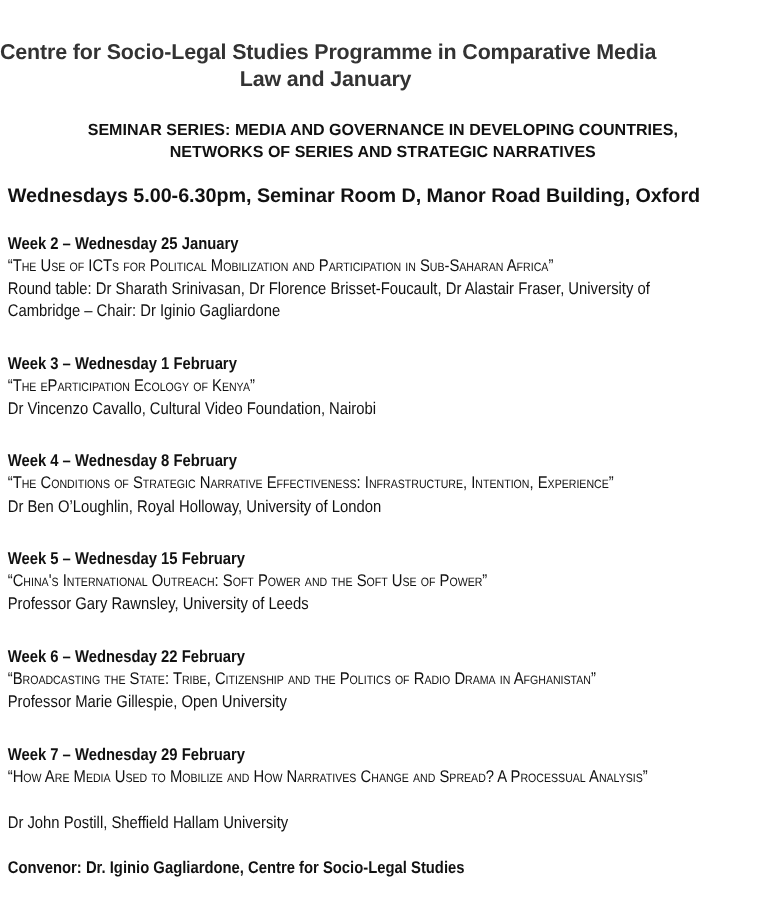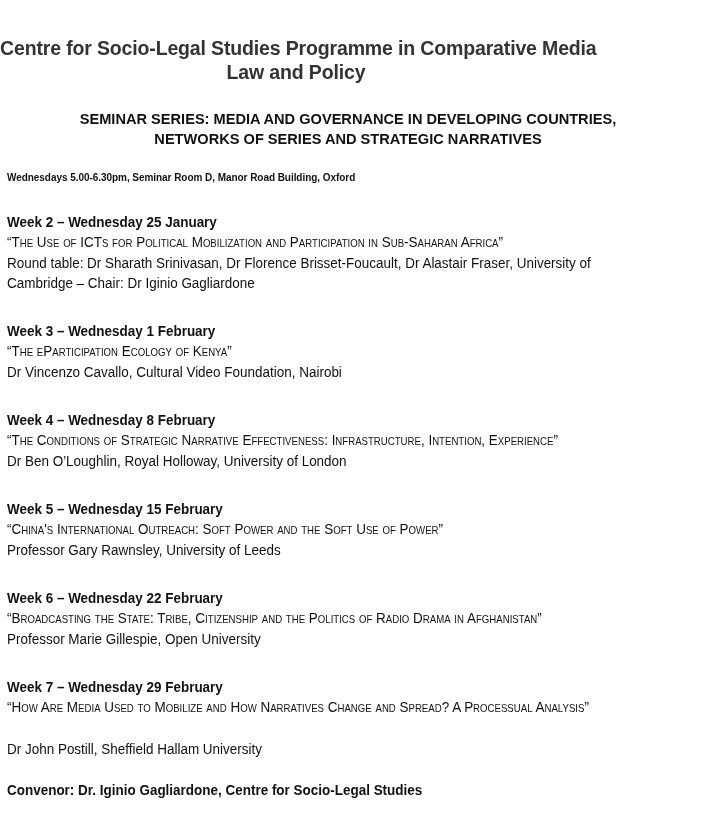--- a/index.html
+++ b/index.html
@@ -40,21 +40,21 @@
     line-height: 20px;
     color: #111111;
   }
   .subtitle .line { display: block; white-space: nowrap; }
   .venue {
     position: absolute;
     left: 7px;
     top: 168px;
     font-family: "Liberation Sans", sans-serif;
     font-weight: bold;
-    font-size: 10px;
+    font-size: 18px;
     line-height: 20px;
     white-space: nowrap;
     letter-spacing: -0.05px;
   }
   .body-text {
     position: absolute;
     left: 7px;
     font-family: "Liberation Sans", sans-serif;
     font-size: 15.4px;
     line-height: 20.4px;
@@ -65,21 +65,21 @@
   .week-heading { font-weight: bold; display: block; }
   .talk-title { font-variant: small-caps; display: block; }
   .speaker { display: block; }
   .convenor { font-weight: bold; display: block; }
 </style>
 </head>
 <body>
 
 <div class="title">
   <span class="line">Centre for Socio-Legal Studies Programme in Comparative Media</span>
-  <span class="line">Law and Policy</span>
+  <span class="line">Law and January</span>
 </div>
 
 <div class="subtitle">
   <span class="line">SEMINAR SERIES: MEDIA AND GOVERNANCE IN DEVELOPING COUNTRIES,</span>
   <span class="line">NETWORKS OF SERIES AND STRATEGIC NARRATIVES</span>
 </div>
 
 <div class="venue">Wednesdays 5.00-6.30pm, Seminar Room D, Manor Road Building, Oxford</div>
 
 <div class="body-text" style="top:212px;">

